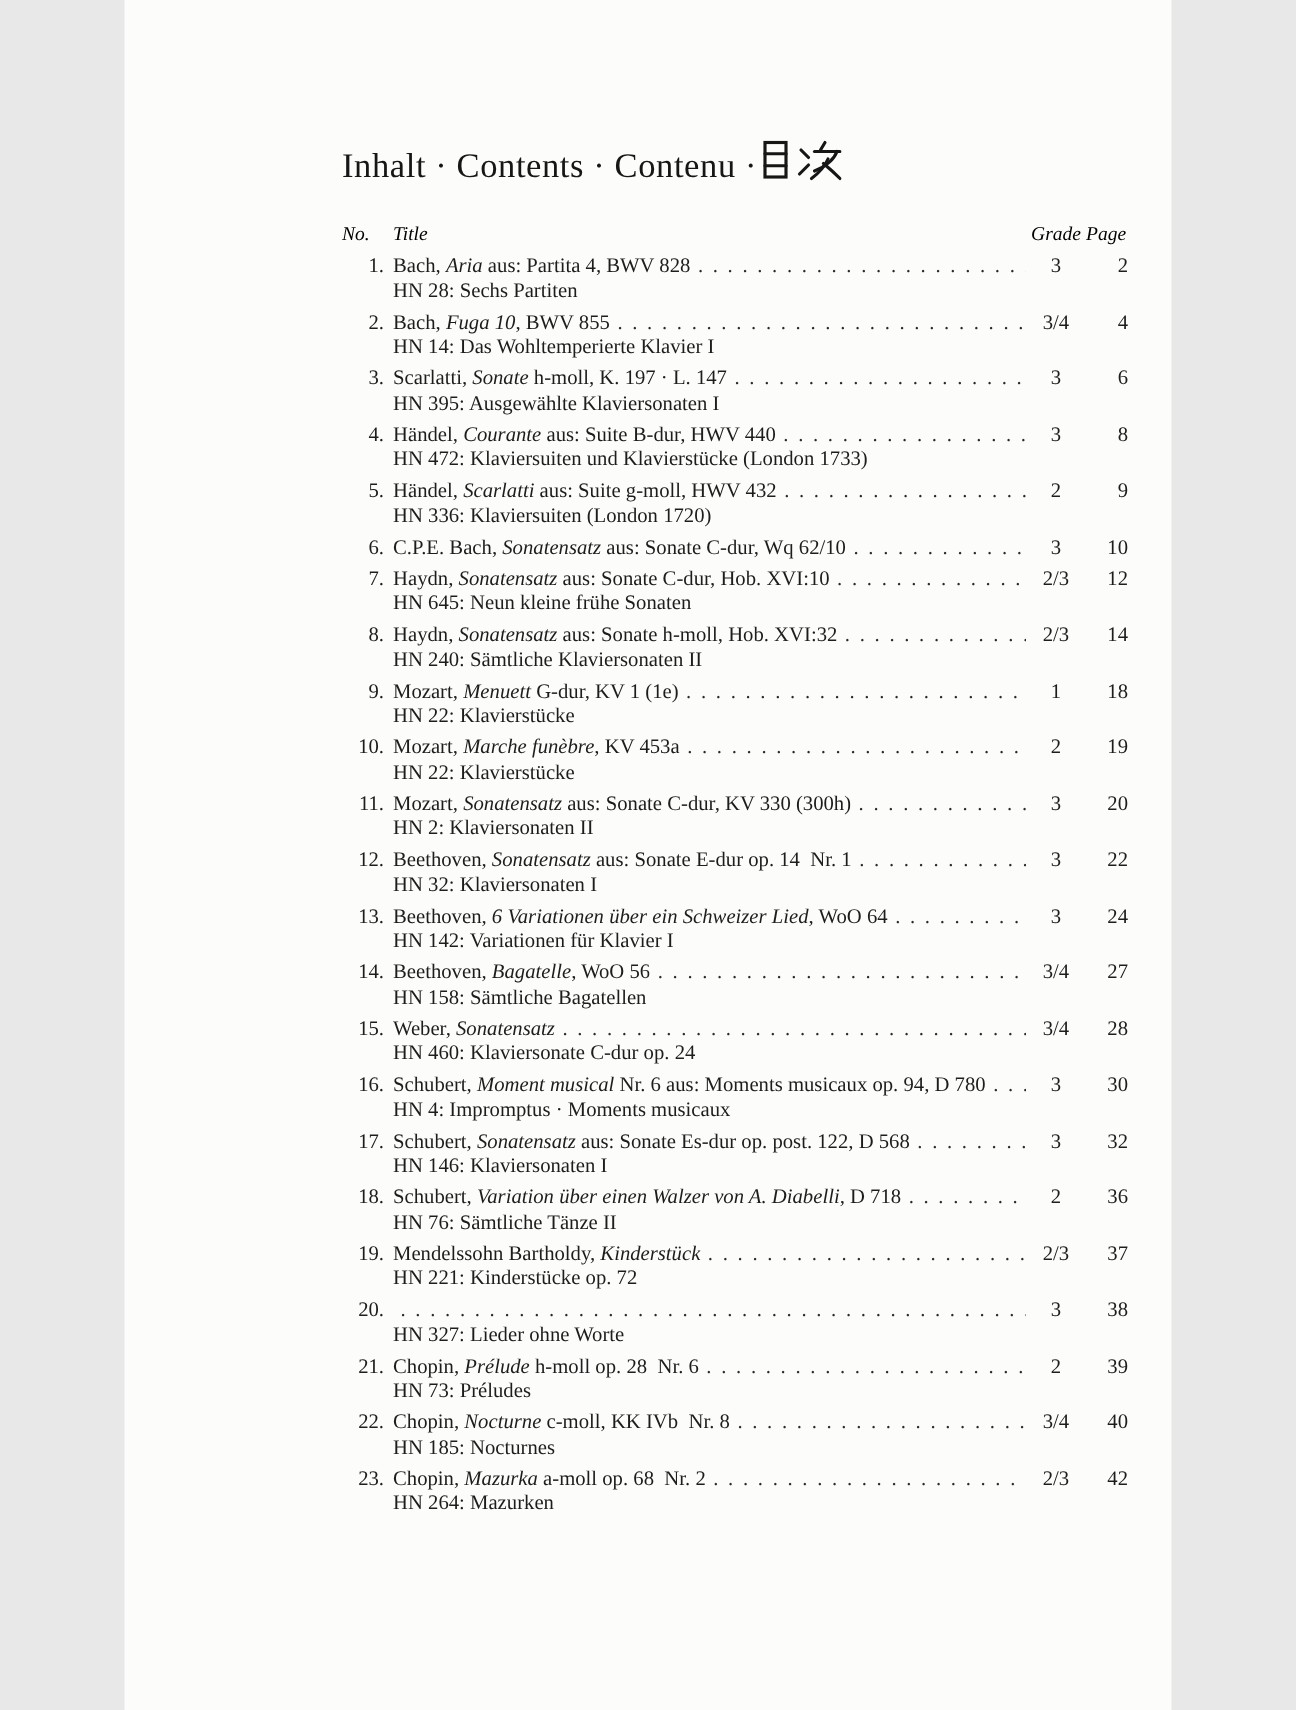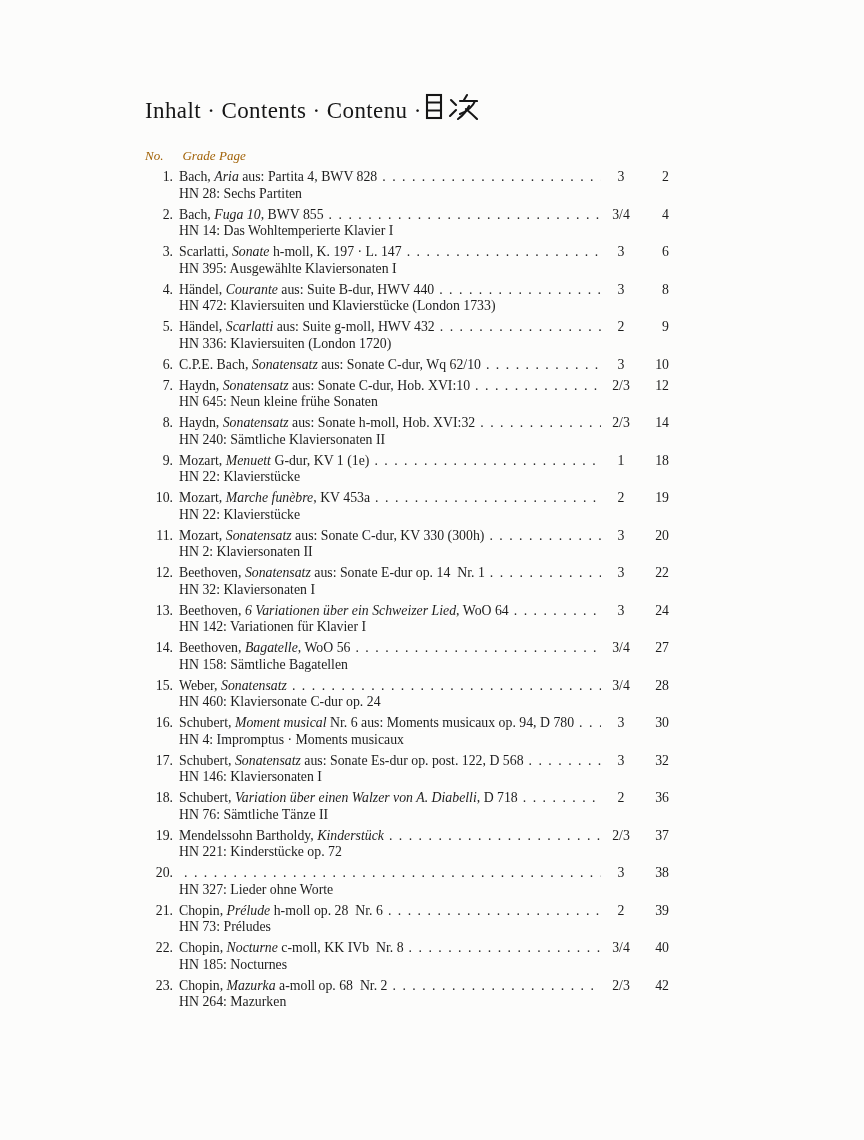--- a/index.html
+++ b/index.html
@@ -2,21 +2,21 @@
 <html><head>
 <meta charset="utf-8">
 <style>
   html,body { margin:0; padding:0; }
   body {
     background:#e8e8e8;
     font-family:"Liberation Serif","DejaVu Serif",serif;
   }
   .page {
     position:relative;
-    width:864px; height:1140px;
+    width:698px; height:1140px;
     background:#fcfcfb;
     color:#1d1d1d;
     margin:0 auto;
     overflow:hidden;
   }
   .content {
     position:absolute;
     left:145px; top:90px;
     width:524px;
   }
@@ -33,21 +33,21 @@
   .cjk {
     display:inline-block;
     margin-left:2px;
     position:relative;
     top:3px;
   }
   .colhead {
     display:flex;
     font-style:italic;
     font-size:13px;
-    color:#a16207;
+    color:#000000;
     margin-bottom:5px;
   }
   .colhead .c-no    { flex:none; width:28px; margin-right:6px; text-align:left; }
   .colhead .c-title { flex:1 1 auto; }
   .colhead .c-grade { flex:none; width:40px; text-align:center; }
   .colhead .c-page  { flex:none; width:28px; }
   .row { margin-bottom:4.5px; font-size:13.8px; line-height:16.5px; color:#1d1d1d; }
   .line1 { display:flex; align-items:baseline; }
   .no     { flex:none; width:28px; margin-right:6px; text-align:right; }
   .titleseg { flex:0 1 auto; min-width:0; overflow:hidden; white-space:nowrap;text-align:right; }
@@ -84,20 +84,21 @@
           <path d="M36,8 L53,8"></path>
           <path d="M51,8 Q48,16 36,21"></path>
           <path d="M45,13 Q42,20 34,26"></path>
           <path d="M42,16 Q48,21 53,26"></path>
         </svg>
       </span>
     </h1>
 
     <div class="colhead">
       <span class="c-no">No.</span>
+      <span class="c-title">Title</span>
       <span class="c-grade">Grade</span>
       <span class="c-page">Page</span>
     </div>
 
     <div id="rows">
   <div class="row">
     <div class="line1">
       <span class="no">1.</span>
       <span class="titleseg"><span>Bach, </span><span class="it">Aria</span><span> aus: Partita 4, BWV 828</span></span>
       <span class="leader">. . . . . . . . . . . . . . . . . . . . . . . . . . . . . . . . . . . . . . . . . . . . . . . . . . . . . . . . . . . . </span>

